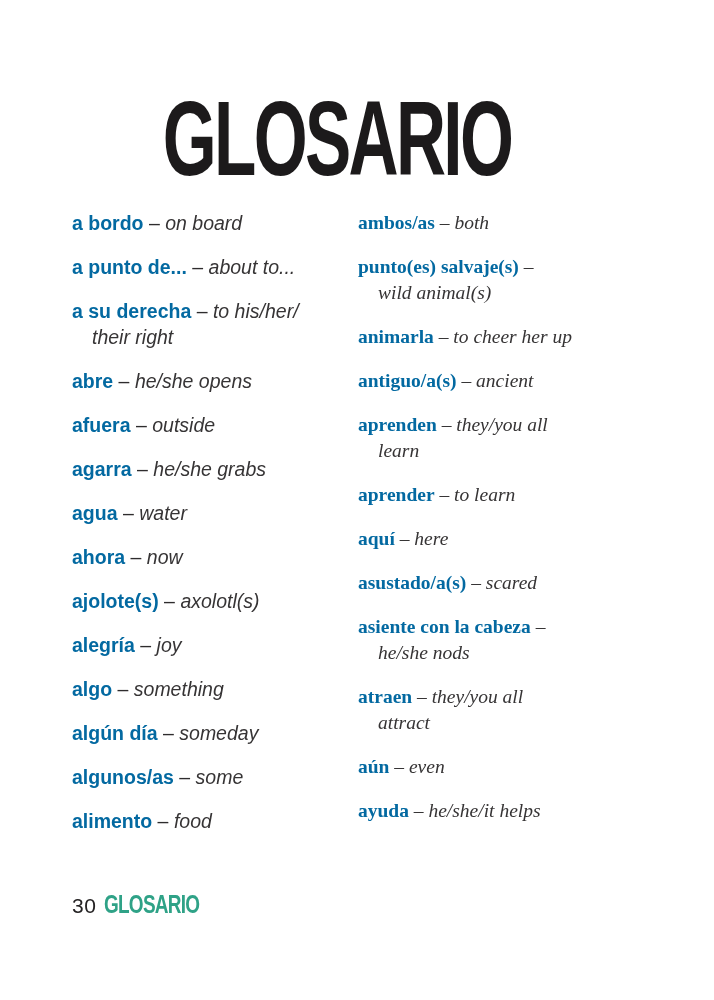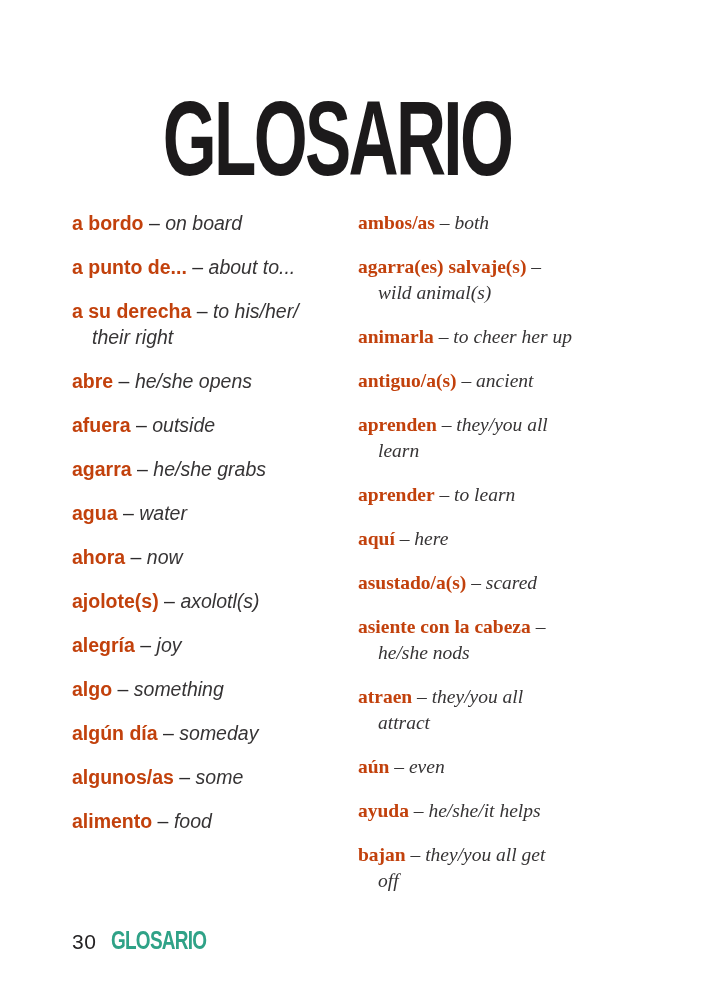--- a/index.html
+++ b/index.html
@@ -32,30 +32,30 @@
   .col-left  { left: 72px;  width: 262px; }
   .col-right { left: 358px; width: 310px; font-family: Liberation Serif, serif; }
   .entry {
     font-size: 19.5px;
     line-height: 26px;
     margin: 0 0 18px 0;
     padding-left: 20px;
     text-indent: -20px;
     white-space: pre-line;
   }
-  .term { font-weight: bold; color: #c2410c; }
+  .term { font-weight: bold; color: #0369a1; }
   .sep  { font-weight: normal; color: #2e2c2d; }
   .def  { font-style: italic; font-weight: normal; color: #363435; }
   .footer {
     position: absolute;
     left: 72px;
-    top: 926px;
+    top: 890px;
     display: flex;
     align-items: baseline;
-    gap: 15px;
+    gap: 8px;
   }
   .pagenum { font-size: 21px; color: #242223; letter-spacing: 0.5px; }
   .footer-logo {
     display: inline-block;
     font-size: 25px;
     font-weight: bold;
     letter-spacing: -1px;
     color: #2fa287;
     transform: scaleX(0.76);
     transform-origin: left bottom;
@@ -80,36 +80,34 @@
       <div class="entry"><span class="term">ahora</span><span class="sep"> – </span><span class="def">now</span></div>
       <div class="entry"><span class="term">ajolote(s)</span><span class="sep"> – </span><span class="def">axolotl(s)</span></div>
       <div class="entry"><span class="term">alegría</span><span class="sep"> – </span><span class="def">joy</span></div>
       <div class="entry"><span class="term">algo</span><span class="sep"> – </span><span class="def">something</span></div>
       <div class="entry"><span class="term">algún día</span><span class="sep"> – </span><span class="def">someday</span></div>
       <div class="entry"><span class="term">algunos/as</span><span class="sep"> – </span><span class="def">some</span></div>
       <div class="entry"><span class="term">alimento</span><span class="sep"> – </span><span class="def">food</span></div>
     </div>
   <div class="col col-right">
       <div class="entry"><span class="term">ambos/as</span><span class="sep"> – </span><span class="def">both</span></div>
-      <div class="entry"><span class="term">agarra(es) salvaje(s)</span><span class="sep"> – </span><span class="def">
+      <div class="entry"><span class="term">punto(es) salvaje(s)</span><span class="sep"> – </span><span class="def">
 wild animal(s)</span></div>
       <div class="entry"><span class="term">animarla</span><span class="sep"> – </span><span class="def">to cheer her up</span></div>
       <div class="entry"><span class="term">antiguo/a(s)</span><span class="sep"> – </span><span class="def">ancient</span></div>
       <div class="entry"><span class="term">aprenden</span><span class="sep"> – </span><span class="def">they/you all
 learn</span></div>
       <div class="entry"><span class="term">aprender</span><span class="sep"> – </span><span class="def">to learn</span></div>
       <div class="entry"><span class="term">aquí</span><span class="sep"> – </span><span class="def">here</span></div>
       <div class="entry"><span class="term">asustado/a(s)</span><span class="sep"> – </span><span class="def">scared</span></div>
       <div class="entry"><span class="term">asiente con la cabeza</span><span class="sep"> – </span><span class="def">
 he/she nods</span></div>
       <div class="entry"><span class="term">atraen</span><span class="sep"> – </span><span class="def">they/you all
 attract</span></div>
       <div class="entry"><span class="term">aún</span><span class="sep"> – </span><span class="def">even</span></div>
       <div class="entry"><span class="term">ayuda</span><span class="sep"> – </span><span class="def">he/she/it helps</span></div>
-      <div class="entry"><span class="term">bajan</span><span class="sep"> – </span><span class="def">they/you all get
-off</span></div>
     </div>
 
   <div class="footer">
     <span class="pagenum">30</span>
     <span class="footer-logo">GLOSARIO</span>
   </div>
 </div>
 
 </body></html>

